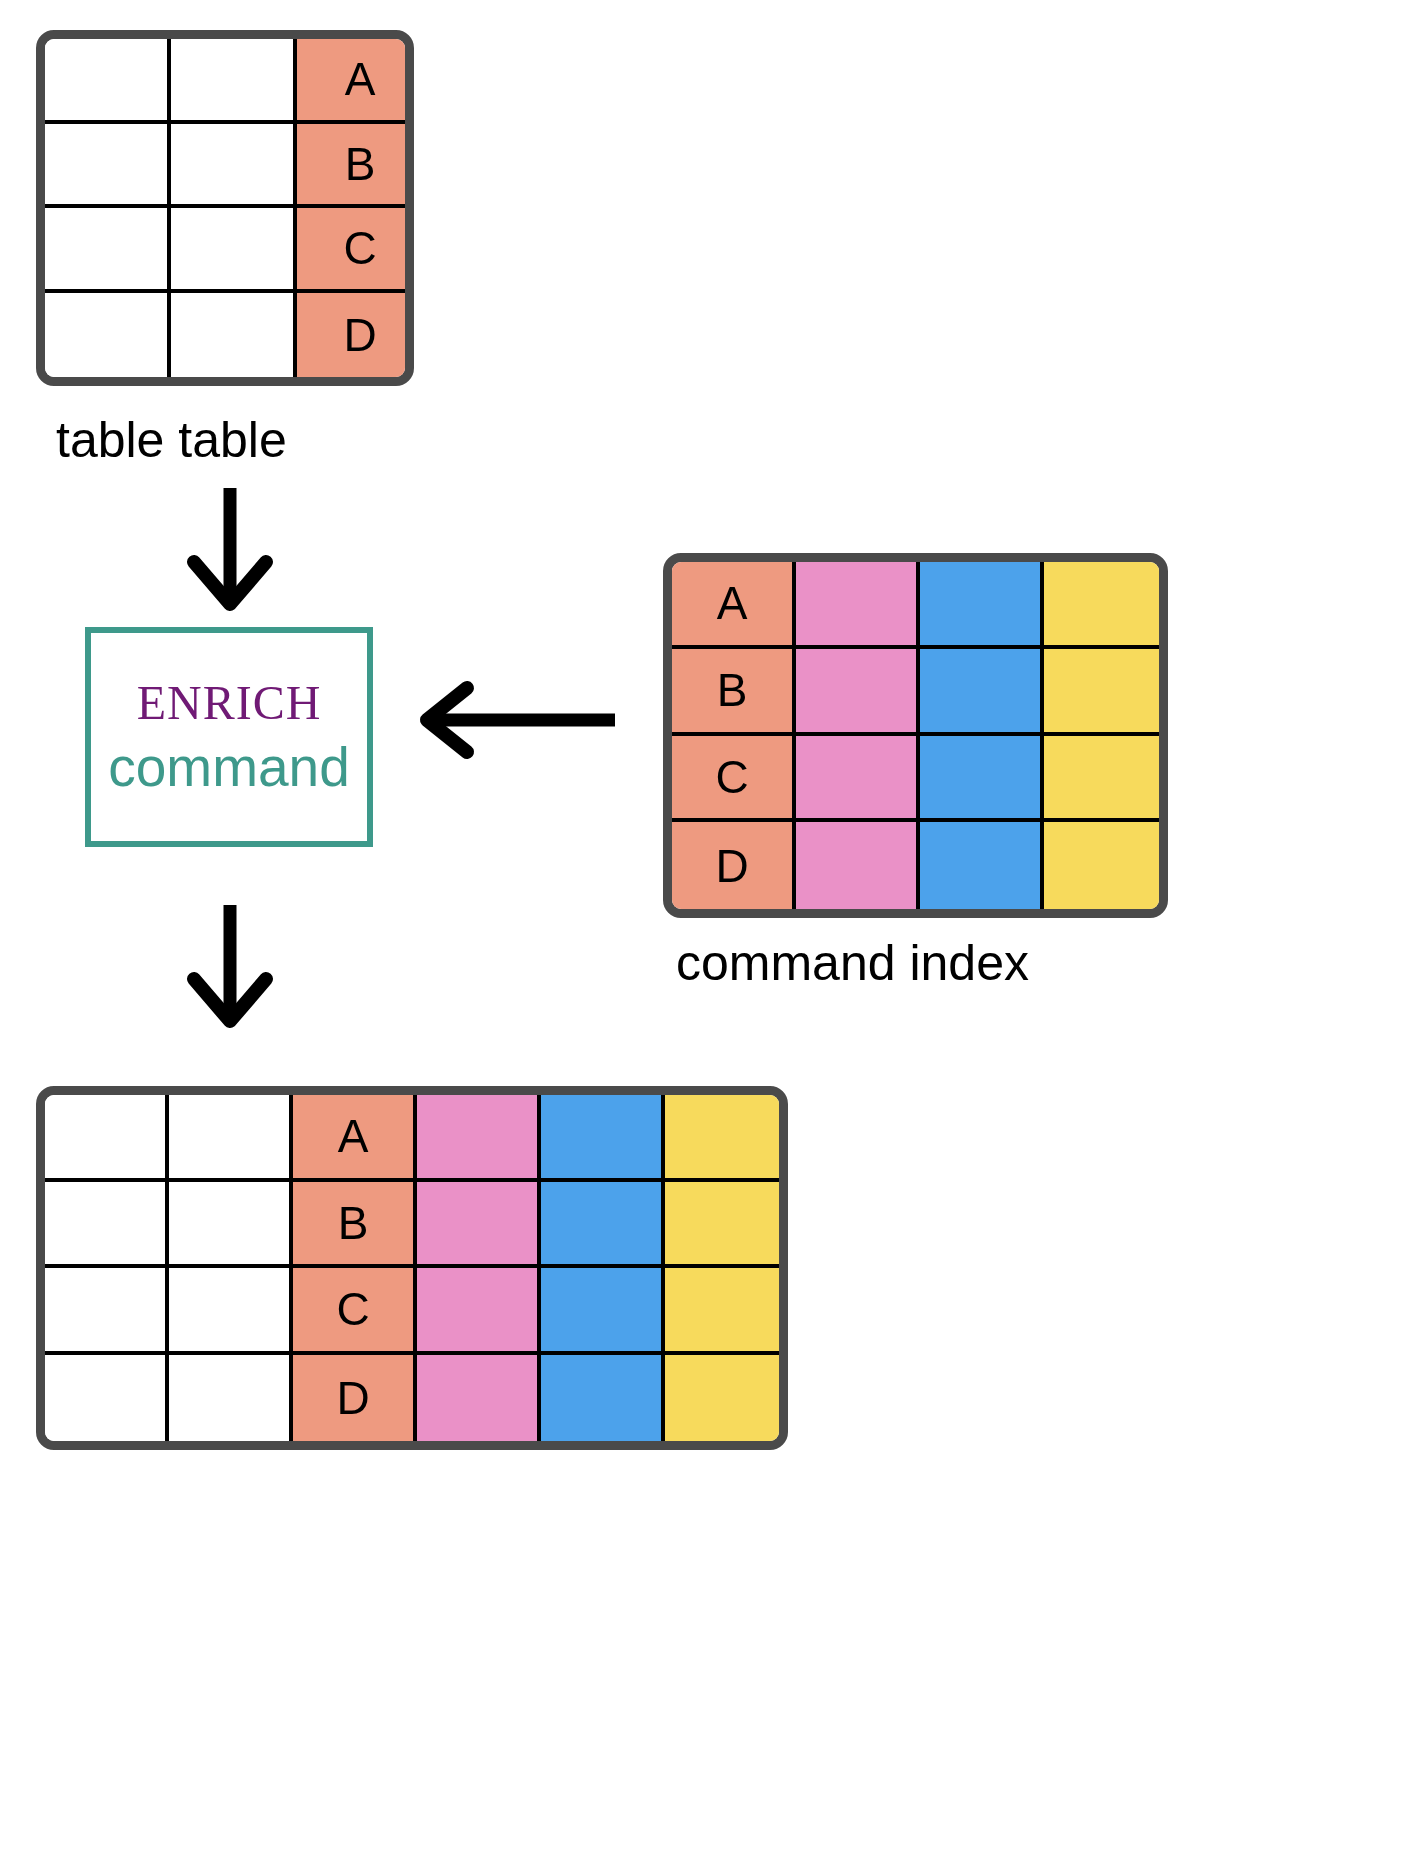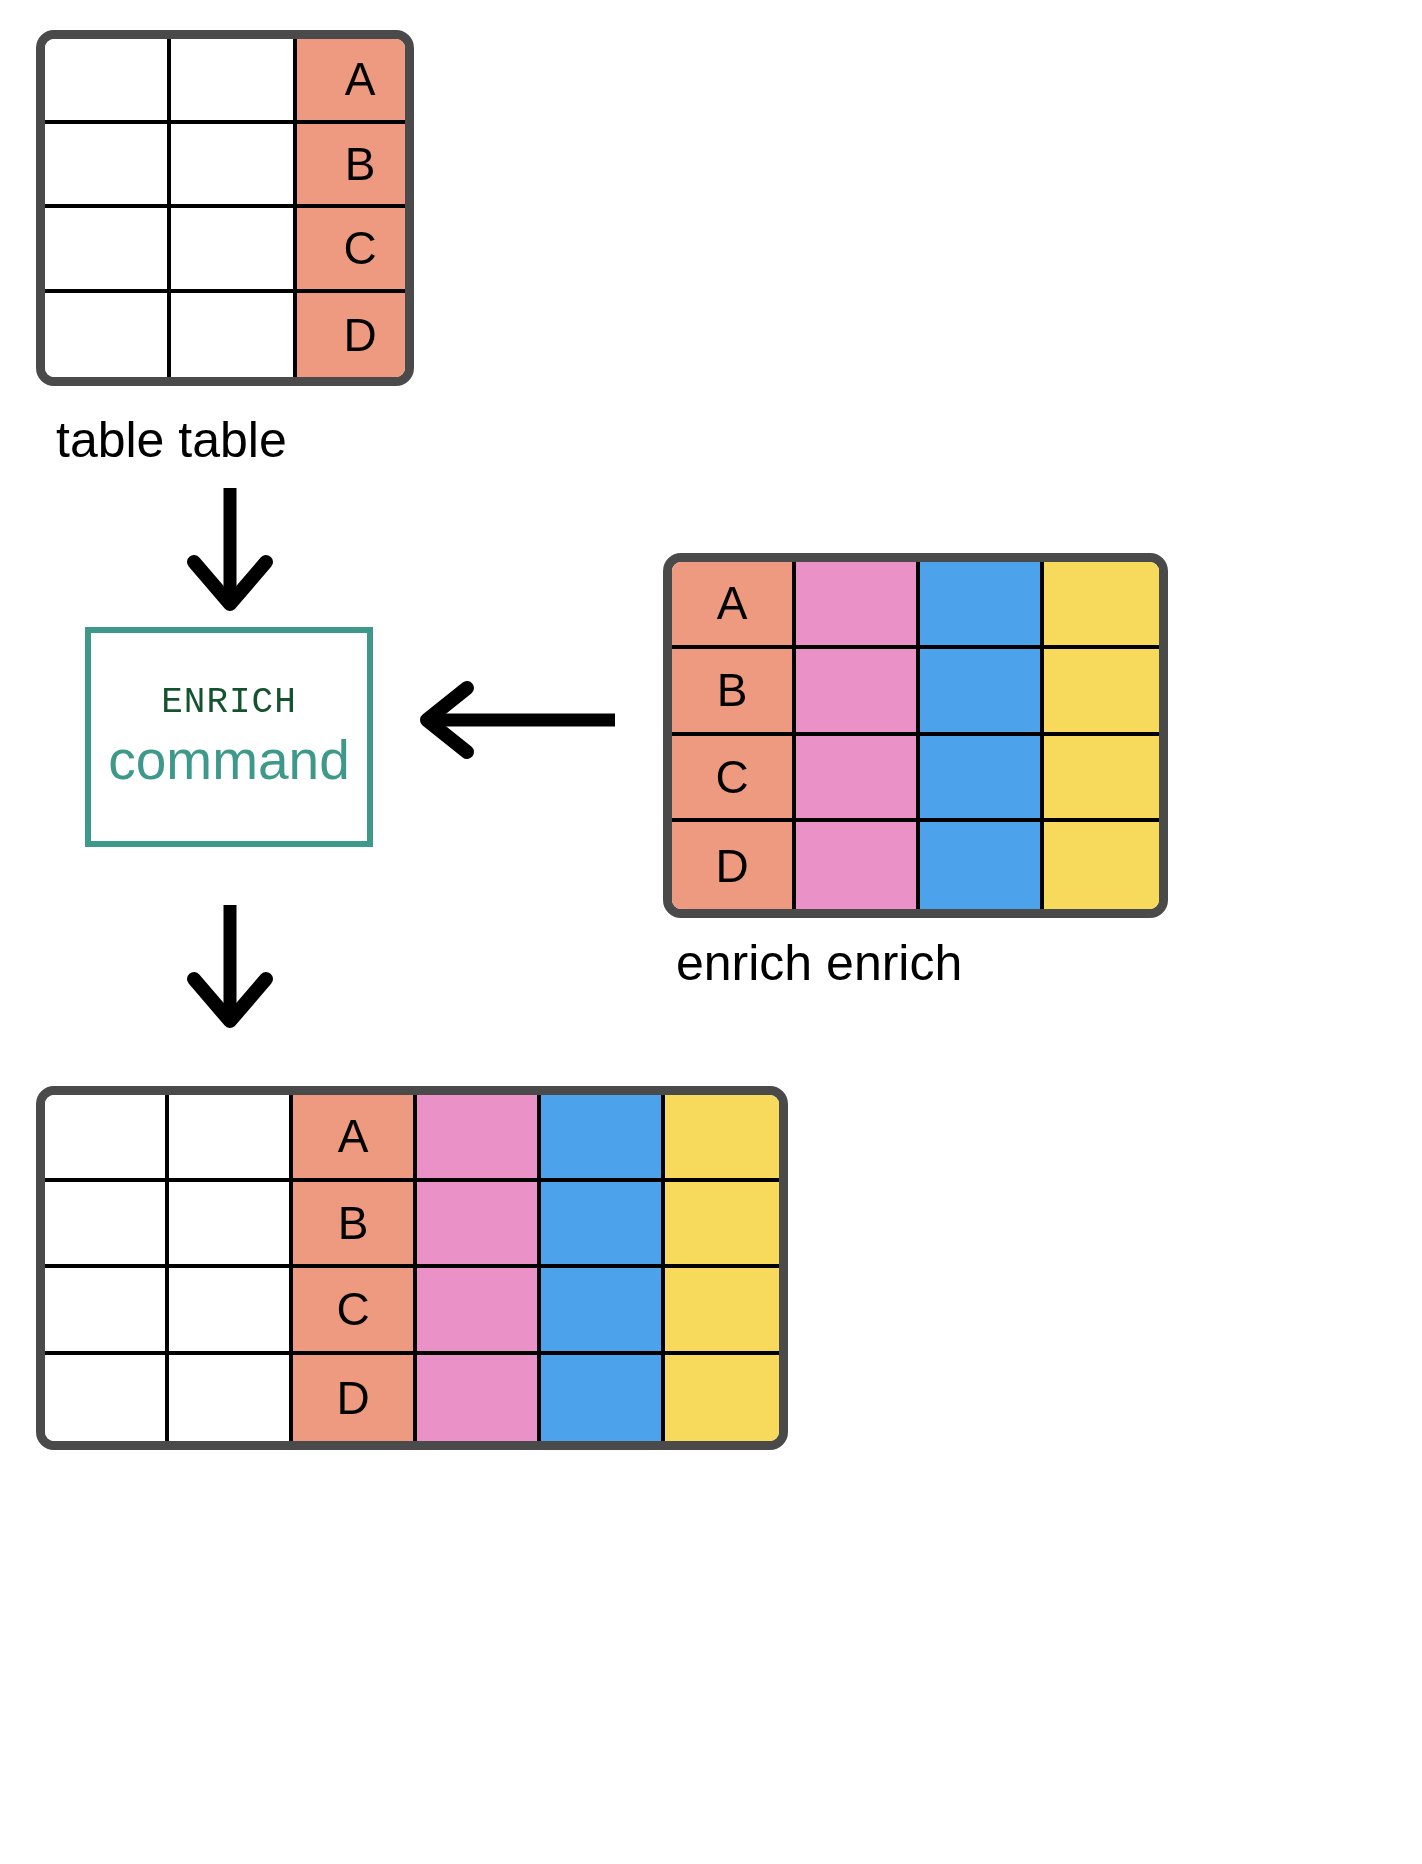--- a/index.html
+++ b/index.html
@@ -110,23 +110,23 @@
     box-sizing: border-box;
     border: 6px solid #3e998b;
     background: #ffffff;
     display: flex;
     flex-direction: column;
     align-items: center;
     justify-content: center;
     gap: 6px;
   }
   #enrich-command-line1 {
-    font-family: Liberation Mono, monospace;
-    font-size: 36px;
-    color: #14532d;
+    font-family: Liberation Serif, serif;
+    font-size: 48px;
+    color: #701a75;
     line-height: 1.15;
     letter-spacing: 1px;
   }
   #enrich-command-line2 {
     font-family: "Liberation Sans", sans-serif;
     font-size: 55px;
     color: #3e998b;
     line-height: 1.15;
   }
 
@@ -207,21 +207,21 @@
         <div class="cell c-blue"></div>
         <div class="cell c-yellow"></div>
       </div>
       <div class="tbl-row">
         <div class="cell c-salmon">D</div>
         <div class="cell c-pink"></div>
         <div class="cell c-blue"></div>
         <div class="cell c-yellow"></div>
       </div>
     </div>
-  <div class="label" id="enrich-index-label">enrich enrich</div>
+  <div class="label" id="enrich-index-label">command index</div>
 
   <div class="tbl" id="output-table">
       <div class="tbl-row">
         <div class="cell c-white"></div>
         <div class="cell c-white"></div>
         <div class="cell c-salmon">A</div>
         <div class="cell c-pink"></div>
         <div class="cell c-blue"></div>
         <div class="cell c-yellow"></div>
       </div>

